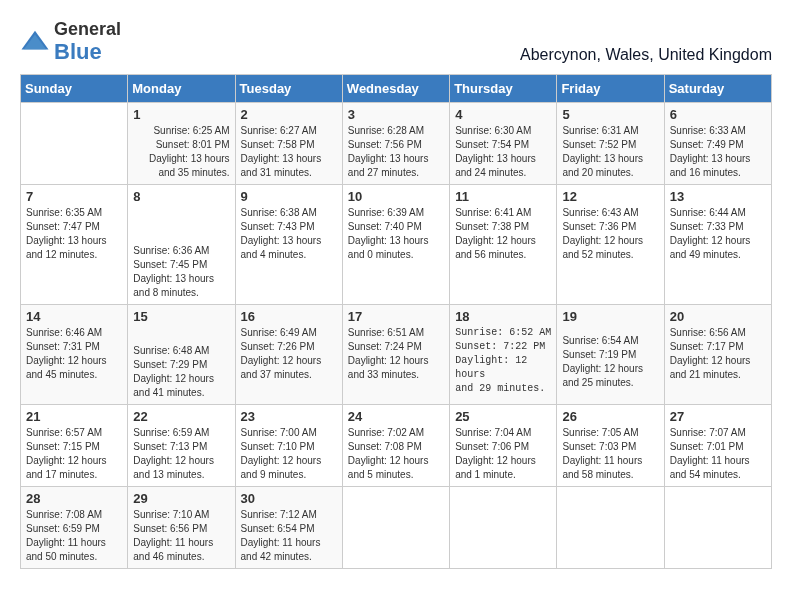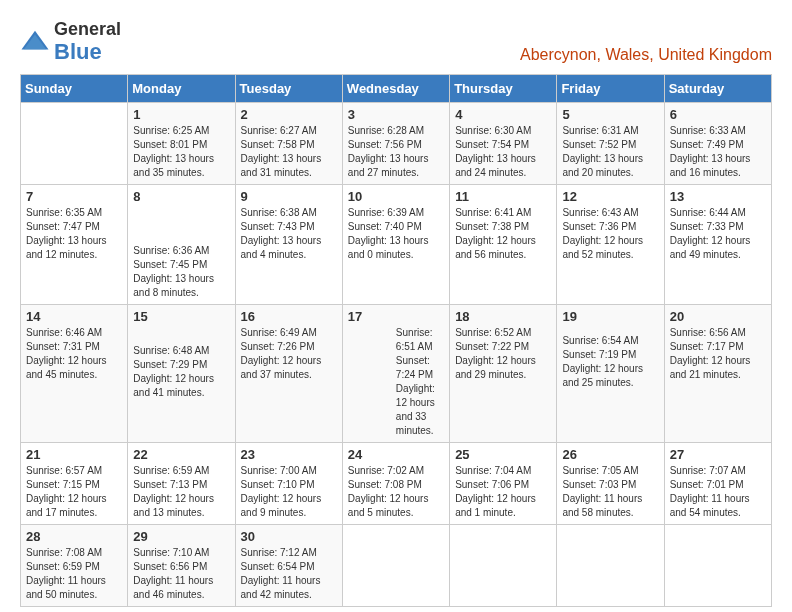--- a/index.html
+++ b/index.html
@@ -43,21 +43,21 @@
     .title-block {
       text-align: right;
     }
     .month-title {
       font-size: 36px;
       color: #333;
       font-weight: normal;
     }
     .location {
       font-size: 16px;
-      color: #c2410c;
+      color: #0f172a;
     }
     table {
       width: 100%;
       border-collapse: collapse;
       table-layout: fixed;
     }
     thead tr th {
       background-color: #3a7bbf;
       color: #fff;
       font-size: 13px;
@@ -124,21 +124,21 @@
         <th>Thursday</th>
         <th>Friday</th>
         <th>Saturday</th>
       </tr>
   </thead>
   <tbody id="calendar-body">
   <tr>
         <td class="empty"></td>
         <td>
           <span class="day-num">1</span>
-          <div class="cell-info" style="white-space: pre-line;">Sunrise: 6:25 AM
+          <div class="cell-info" style="white-space: pre-line; text-align: right;">Sunrise: 6:25 AM
 Sunset: 8:01 PM
 Daylight: 13 hours
 and 35 minutes.</div>
         </td>
         <td>
           <span class="day-num">2</span>
           <div class="cell-info" style="white-space: pre-line;">Sunrise: 6:27 AM
 Sunset: 7:58 PM
 Daylight: 13 hours
 and 31 minutes.</div>
@@ -240,28 +240,28 @@
         </td>
         <td>
           <span class="day-num">16</span>
           <div class="cell-info" style="white-space: pre-line;">Sunrise: 6:49 AM
 Sunset: 7:26 PM
 Daylight: 12 hours
 and 37 minutes.</div>
         </td>
         <td>
           <span class="day-num">17</span>
-          <div class="cell-info" style="white-space: pre-line; margin-left: 48px;">Sunrise: 6:51 AM
+          <div class="cell-info" style="white-space: pre-line;">Sunrise: 6:51 AM
 Sunset: 7:24 PM
 Daylight: 12 hours
 and 33 minutes.</div>
         </td>
         <td>
           <span class="day-num">18</span>
-          <div class="cell-info" style="white-space: pre-line;">Sunrise: 6:52 AM
+          <div class="cell-info" style="white-space: pre-line; font-family: Liberation Mono, monospace;">Sunrise: 6:52 AM
 Sunset: 7:22 PM
 Daylight: 12 hours
 and 29 minutes.</div>
         </td>
         <td>
           <span class="day-num">19</span>
           <div class="cell-info" style="white-space: pre-line; margin-top: 10px;">Sunrise: 6:54 AM
 Sunset: 7:19 PM
 Daylight: 12 hours
 and 25 minutes.</div>

